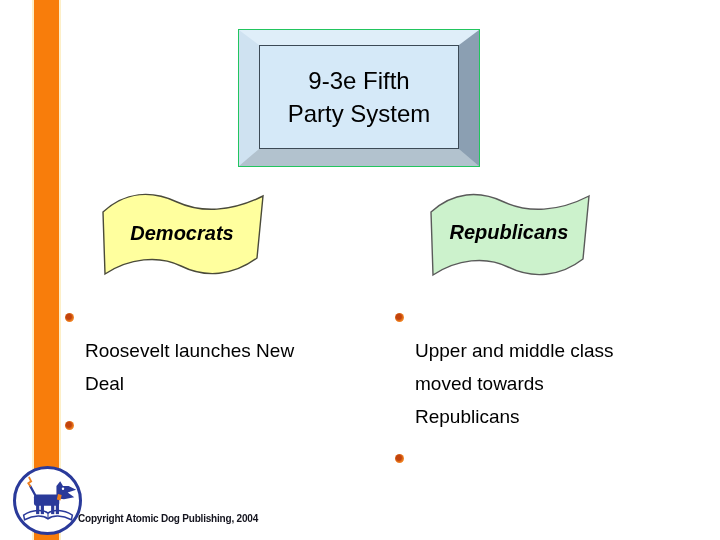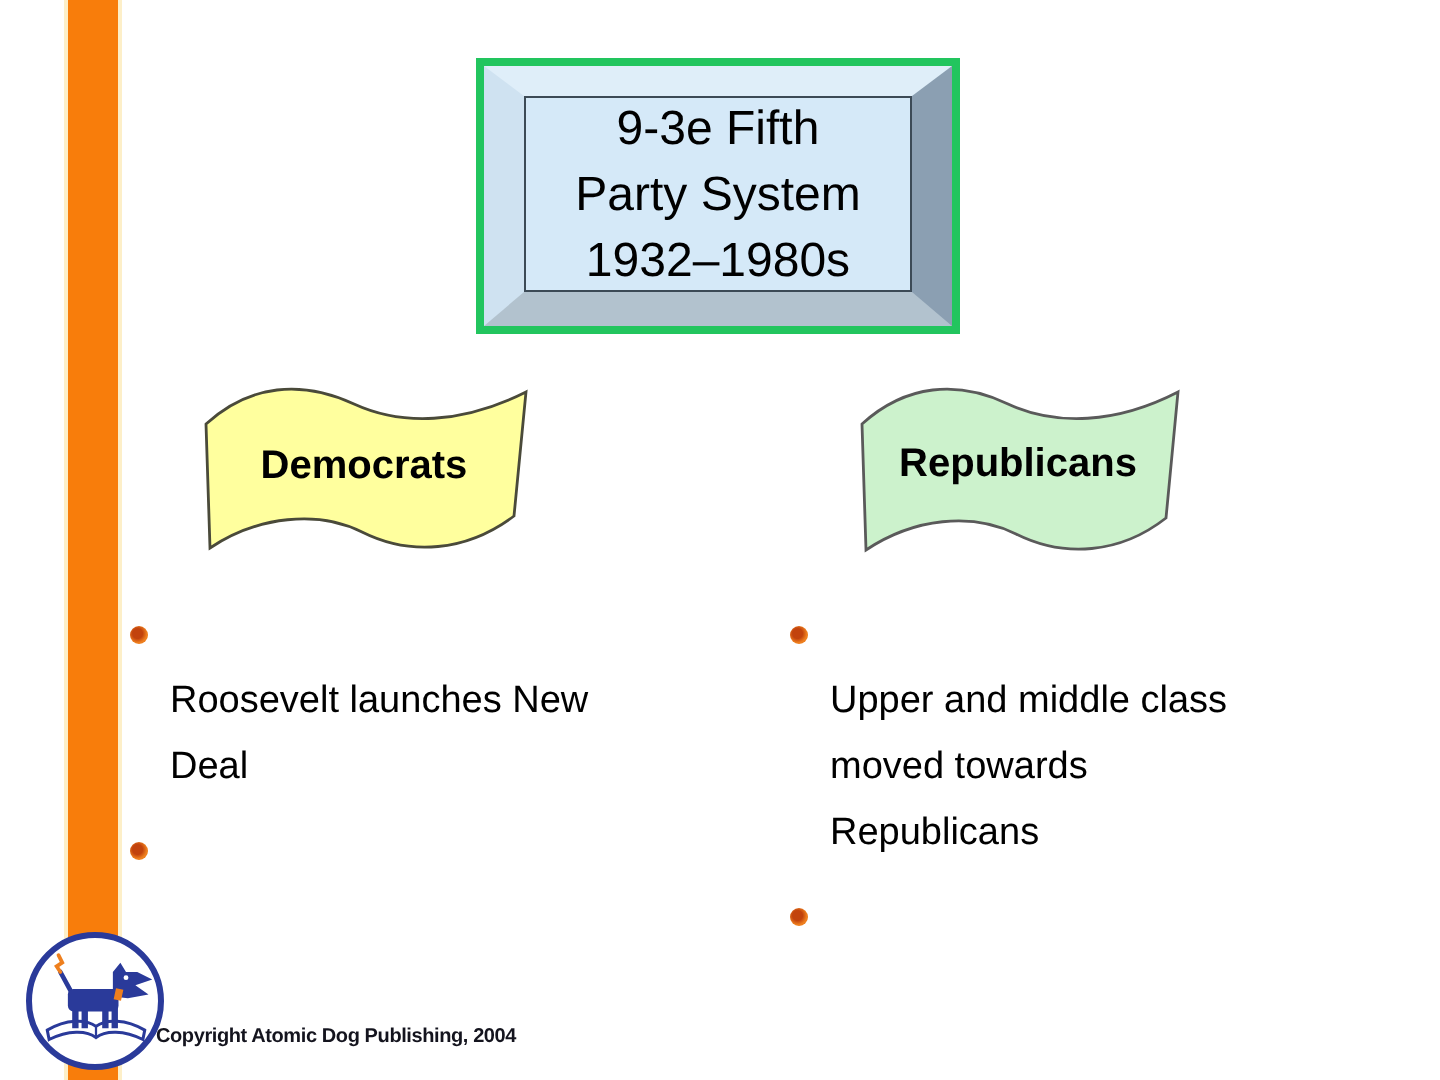--- a/index.html
+++ b/index.html
@@ -17,21 +17,21 @@
     position:absolute;left:32px;top:0;bottom:0;width:25px;
     background:#F87D0B;
     border-left:2px solid #FDEFC8;
     border-right:2px solid #FDEFC8;
     z-index:1;
   }
 
   
   .title-box{
     position:absolute;left:238px;top:29px;width:242px;height:138px;
-    border:4px solid #22c55e;
+    border:1px solid #22c55e;
     box-sizing:border-box;
     z-index:2;
   }
   .title-bevel{
     width:100%;height:100%;
     box-sizing:border-box;
     border-style:solid;
     border-width:15px 20px 17px 20px;
     border-top-color:#DFEEF9;
     border-left-color:#CFE2F1;
@@ -45,21 +45,21 @@
     border:1px solid #3c4a56;
     display:flex;flex-direction:column;
     align-items:center;justify-content:center;
   }
   .title-line{
     font-size:24px;line-height:33px;
     text-align:center;white-space:nowrap;
   }
 
   
-  .banner{position:absolute;z-index:2;}
+  .banner{position:absolute;z-index:2;font-style:italic;}
   .banner svg{position:absolute;left:0;top:0;}
   .banner-label{
     position:absolute;left:0;right:0;top:36px;
     text-align:center;font-size:20px;font-weight:bold;
   }
   .banner-democrats{left:93px;top:186px;width:178px;height:97px;}
   .banner-republicans{left:421px;top:185px;width:176px;height:100px;}
 
   
   .bullets{position:absolute;z-index:2;}
@@ -94,21 +94,20 @@
 </head>
 <body>
 
 <div class="stripe"></div>
 
 <div class="title-box">
   <div class="title-bevel">
     <div class="title-panel">
       <div class="title-line">9-3e Fifth</div>
       <div class="title-line">Party System</div>
-      <div class="title-line">1932–1980s</div>
     </div>
   </div>
 </div>
 
 <div class="banner banner-democrats">
   <svg width="178" height="97" viewBox="0 0 178 97">
     <path d="M 10 26 C 32 6 58 4 84 16 C 108 27 138 26 170 10 L 164 72 C 140 90 112 92 88 80 C 66 69 36 72 12 88 Z" fill="#FFFF9E" stroke="#4a4a3a" stroke-width="1.4"></path>
   </svg>
   <div class="banner-label">Democrats</div>
 </div>

